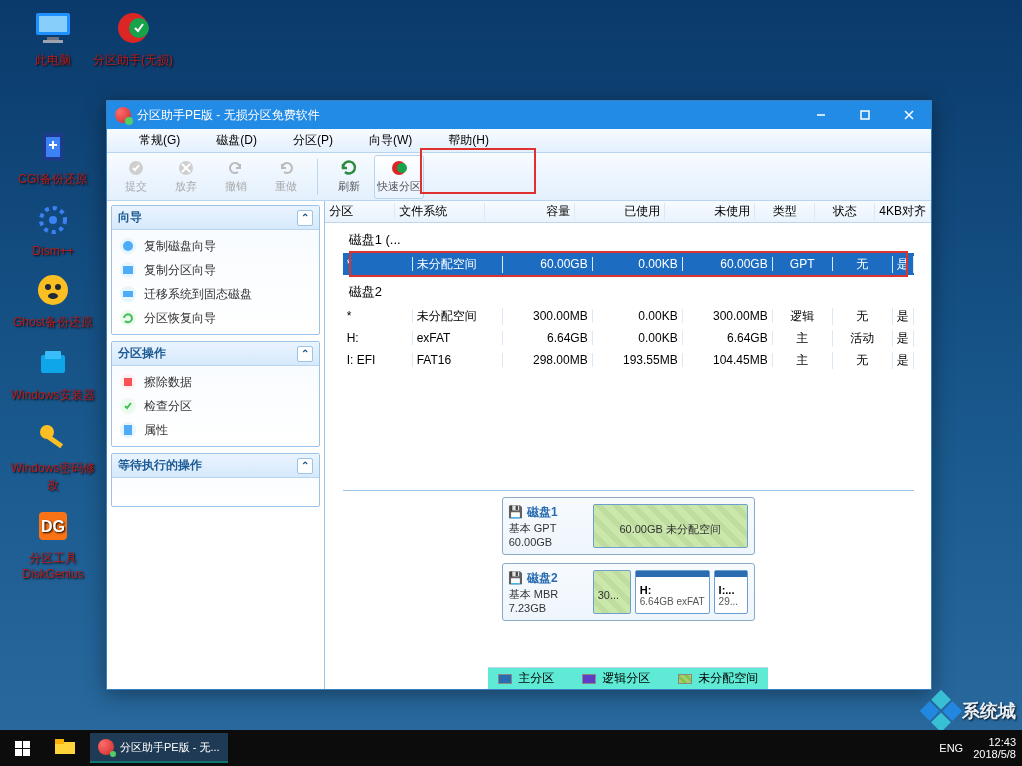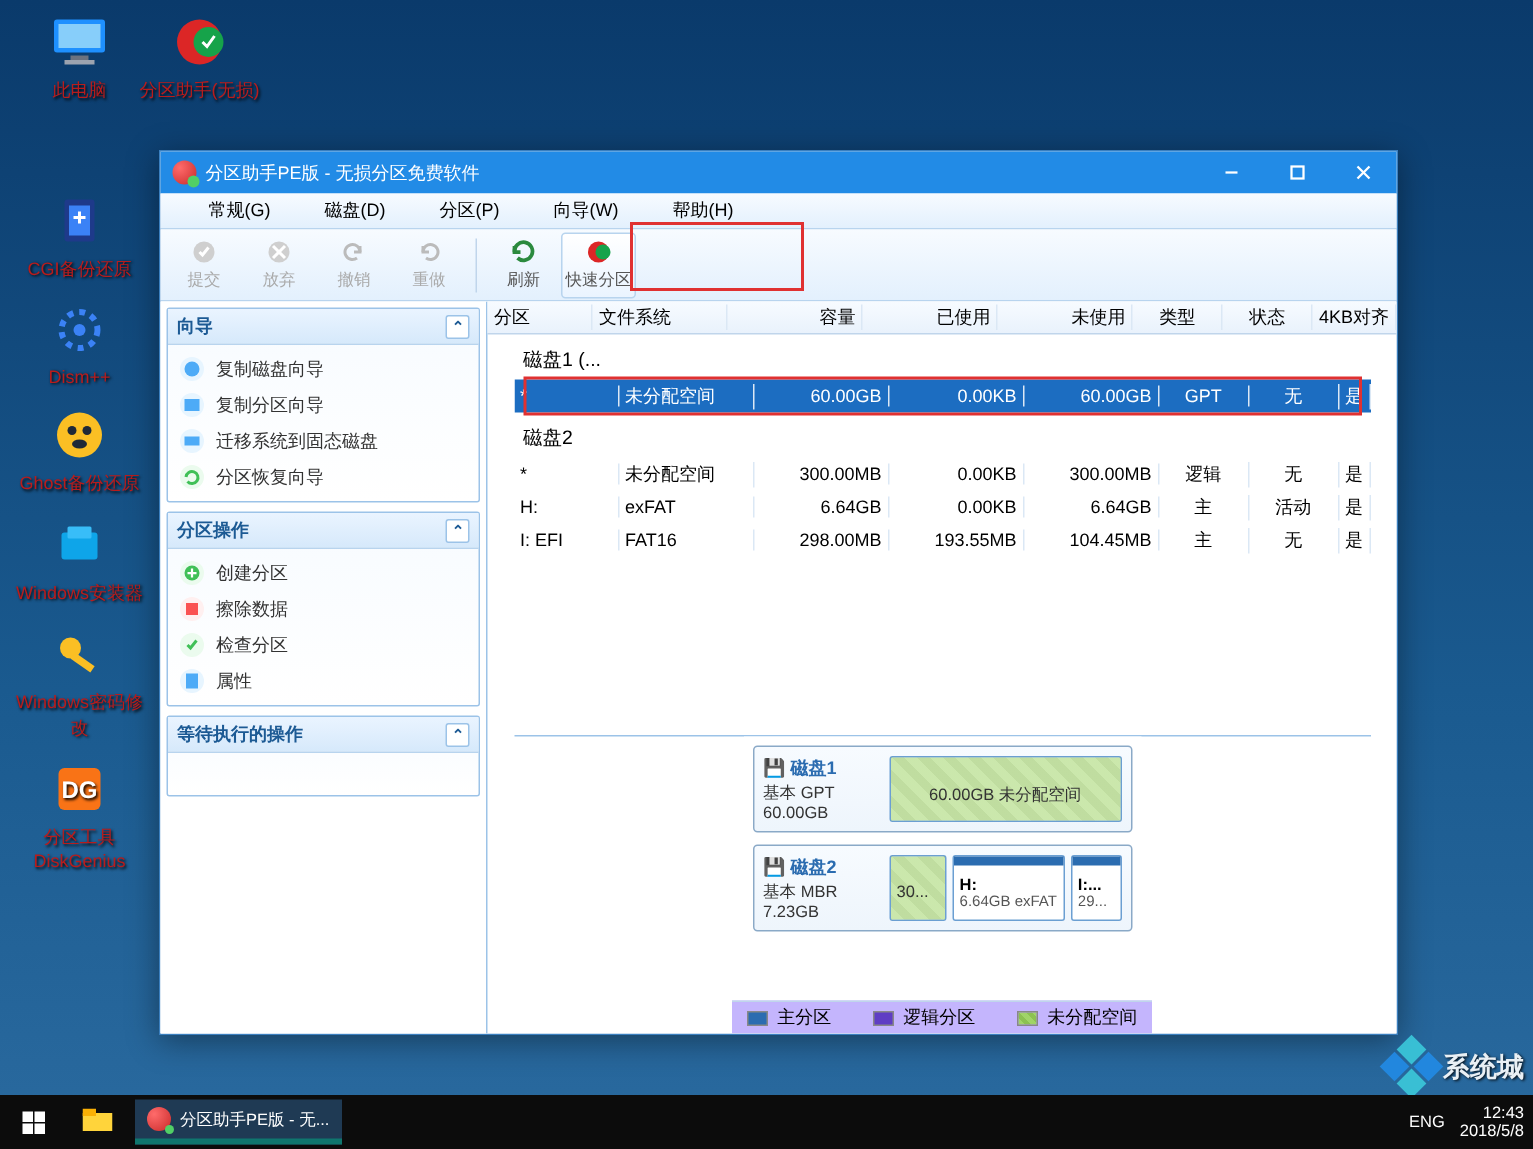--- a/index.html
+++ b/index.html
@@ -84,28 +84,28 @@
 .vol-bar { flex:1; display:flex; gap:4px; }
 .vol { border:1px solid #6b9fd2; border-radius:2px; background:#fff; position:relative; font-size:11px; padding:2px 4px; display:flex; flex-direction:column; justify-content:center; }
 .vol .vol-strip { position:absolute; left:0; right:0; top:0; height:6px; }
 .vol.unalloc .vol-strip { background: repeating-linear-gradient(45deg,#a0d468,#a0d468 6px,#8cc152 6px,#8cc152 12px); height:100%; opacity:.55; }
 .vol.unalloc { color:#333; }
 .vol.primary .vol-strip{ background:#2b6cb0;}
 .vol-label { position:relative; z-index:1; margin-top:6px; white-space:nowrap; overflow:hidden; text-overflow:ellipsis; }
 .vol-sub { position:relative; z-index:1; white-space:nowrap; overflow:hidden; text-overflow:ellipsis; font-size:10px; color:#555; }
 
 
-.legend { height:22px; border-top:1px solid #c0d5eb; display:flex; align-items:center; gap:28px; padding:0 10px; font-size:12px; background:#c4b5fd; }
+.legend { height:22px; border-top:1px solid #c0d5eb; display:flex; align-items:center; gap:28px; padding:0 10px; font-size:12px; background:#5eead4; }
 .legend .swatch { width:14px; height:10px; border:1px solid #888; display:inline-block; margin-right:6px; vertical-align:middle; }
 
 
 .taskbar { position:absolute; left:0; right:0; bottom:0; height:36px; background:#0c0c0c; display:flex; align-items:center; color:#fff; font-size:11px; }
 .taskbar .start { width:44px; height:36px; display:flex; align-items:center; justify-content:center; }
 .taskbar .tb-icon { width:38px; height:30px; margin:0 2px; display:flex; align-items:center; justify-content:center; border-bottom:2px solid transparent; }
-.taskbar .tb-task { height:30px; padding:0 8px; background:#1f3a54; display:flex; align-items:center; border-bottom:4px solid #0f766e; margin-left:4px; }
+.taskbar .tb-task { height:30px; padding:0 8px; background:#1f3a54; display:flex; align-items:center; border-bottom:2px solid #0f766e; margin-left:4px; }
 .taskbar .tb-task .ti { width:16px; height:16px; margin-right:6px; background: radial-gradient(circle at 30% 30%, #ff6b6b, #c92a2a); border-radius:50%; position:relative; }
 .taskbar .tb-task .ti::after { content:''; position:absolute; right:-2px; bottom:-2px; width:6px; height:6px; background:#51cf66; border-radius:50%; }
 .taskbar .tray { margin-left:auto; display:flex; align-items:center; padding-right:6px; gap:10px; }
 .taskbar .clock { text-align:right; line-height:1.1; }
 
 .ms-logo { display:grid; grid-template-columns:8px 8px; grid-template-rows:8px 8px; gap:1px; }
 .ms-logo span:nth-child(1){background:#f25022;} .ms-logo span:nth-child(2){background:#7fba00;}
 .ms-logo span:nth-child(3){background:#00a4ef;} .ms-logo span:nth-child(4){background:#ffb900;}
 
 .watermark { position:absolute; right:6px; bottom:40px; color:#fff; font-size:18px; font-weight:bold; display:flex; align-items:center; gap:6px; text-shadow:1px 1px 2px #000; opacity:.9; }
@@ -323,29 +323,20 @@
             </div>
         </div>
       </div>
 
       <div class="panel">
         <div class="panel-header">
           <span>分区操作</span>
           <div class="collapse-btn">⌃</div>
         </div>
         <div class="panel-body">
-          <div class="panel-item">
-              <div class="pi-icon" style="background:#ebfbee;">
-                <svg width="14" height="14">
-                  <circle cx="7" cy="7" r="5" fill="#40c057"></circle>
-                  <path d="M7 4 v6 M4 7 h6" stroke="#fff" stroke-width="1.5"></path>
-                </svg>
-              </div>
-              <span>创建分区</span>
-            </div>
           <div class="panel-item">
               <div class="pi-icon" style="background:#fff0f0;">
                 <svg width="14" height="14">
                   <rect x="3" y="3" width="8" height="8" fill="#fa5252"></rect>
                 </svg>
               </div>
               <span>擦除数据</span>
             </div>
           <div class="panel-item">
               <div class="pi-icon" style="background:#ebfbee;">

